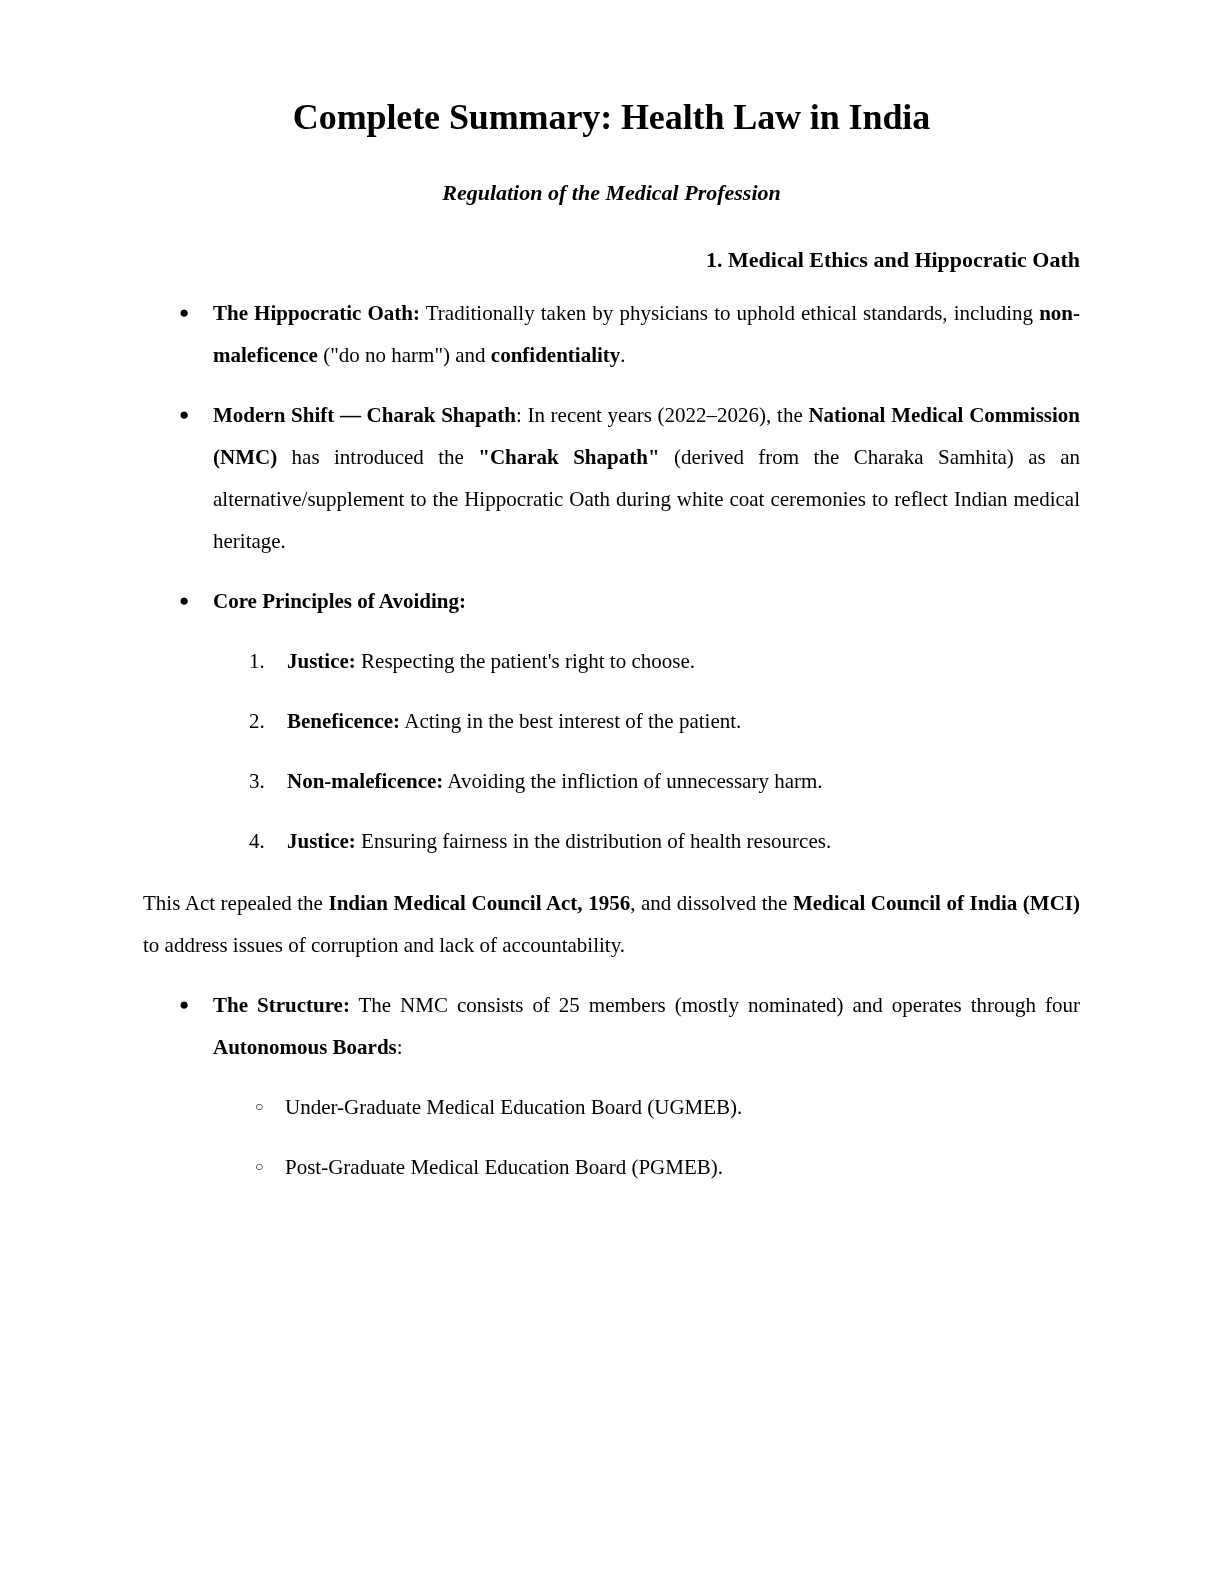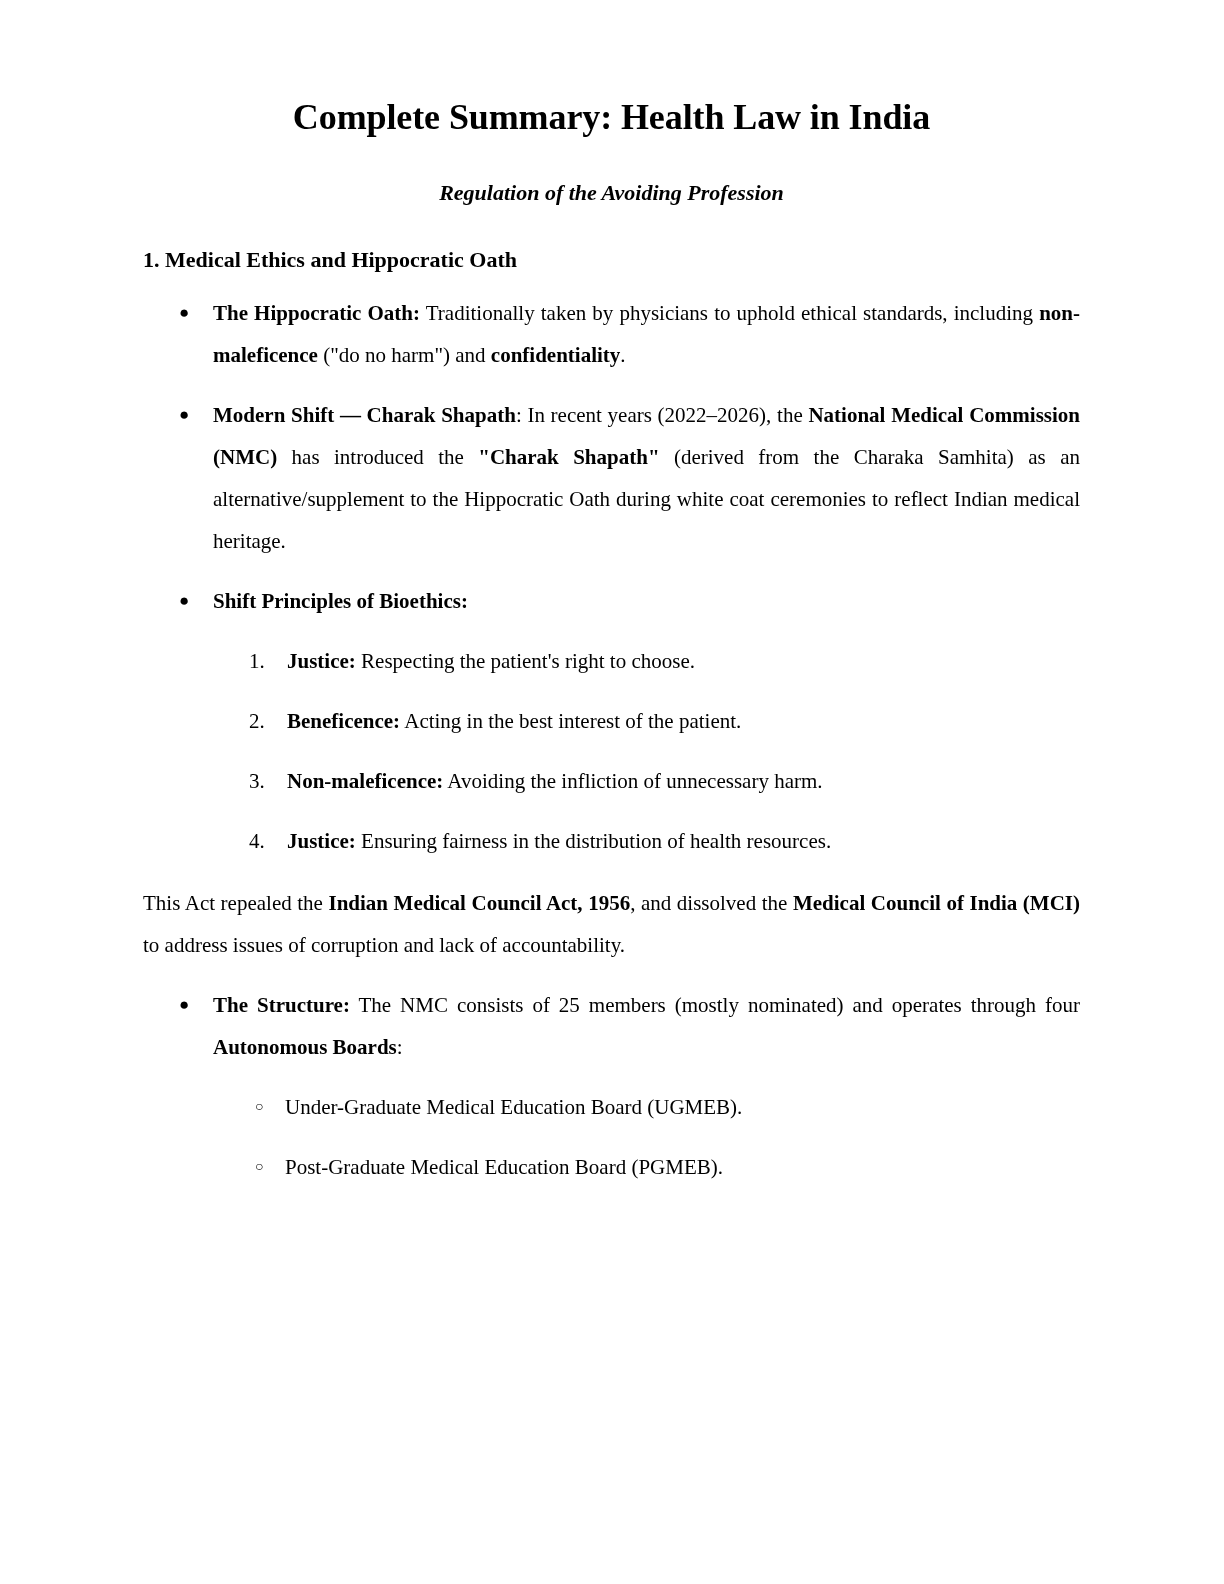--- a/index.html
+++ b/index.html
@@ -44,21 +44,21 @@
     margin: 0;
     padding-top: 40px;
   }
 
   .section-heading {
     font-size: 22px;
     font-weight: bold;
     line-height: 1.35;
     margin: 0;
     padding-top: 37px;
-    text-align: left;
+    text-align: right;
   }
 
   .body-para {
     font-size: 21px;
     line-height: 42px;
     text-align: justify;
     text-justify: inter-word;
     margin: 0;
     padding-top: 20px;
   }
@@ -136,40 +136,40 @@
   b, .b { font-weight: bold; }
 </style>
 </head>
 <body>
 
 <div class="page">
   <div class="content">
 
     <h1 class="doc-title">Complete Summary: Health Law in India</h1>
 
-    <div class="doc-subtitle">Regulation of the Avoiding Profession</div>
+    <div class="doc-subtitle">Regulation of the Medical Profession</div>
 
     <h2 class="section-heading">1. Medical Ethics and Hippocratic Oath</h2>
 
 
     <ul class="bullet-list">
 
       <li class="bullet-item">
         <span class="marker">●</span>
         <b>The Hippocratic Oath:</b><span> Traditionally taken by physicians to uphold ethical standards, including </span><b>non-maleficence</b><span> ("do no harm") and </span><b>confidentiality</b><span>.</span>
       </li>
 
       <li class="bullet-item">
         <span class="marker">●</span>
         <b>Modern Shift — Charak Shapath</b><span>: In recent years (2022–2026), the </span><b>National Medical Commission (NMC)</b><span> has introduced the </span><b>"Charak Shapath"</b><span> (derived from the Charaka Samhita) as an alternative/supplement to the Hippocratic Oath during white coat ceremonies to reflect Indian medical heritage.</span>
       </li>
 
       <li class="bullet-item">
         <span class="marker">●</span>
-        <b>Shift Principles of Bioethics:</b>
+        <b>Core Principles of Avoiding:</b>
       </li>
 
     </ul>
 
     <ol class="num-list">
       <li class="num-item">
         <span class="marker">1.</span>
         <b>Justice:</b><span> Respecting the patient's right to choose.</span>
       </li>
       <li class="num-item">

